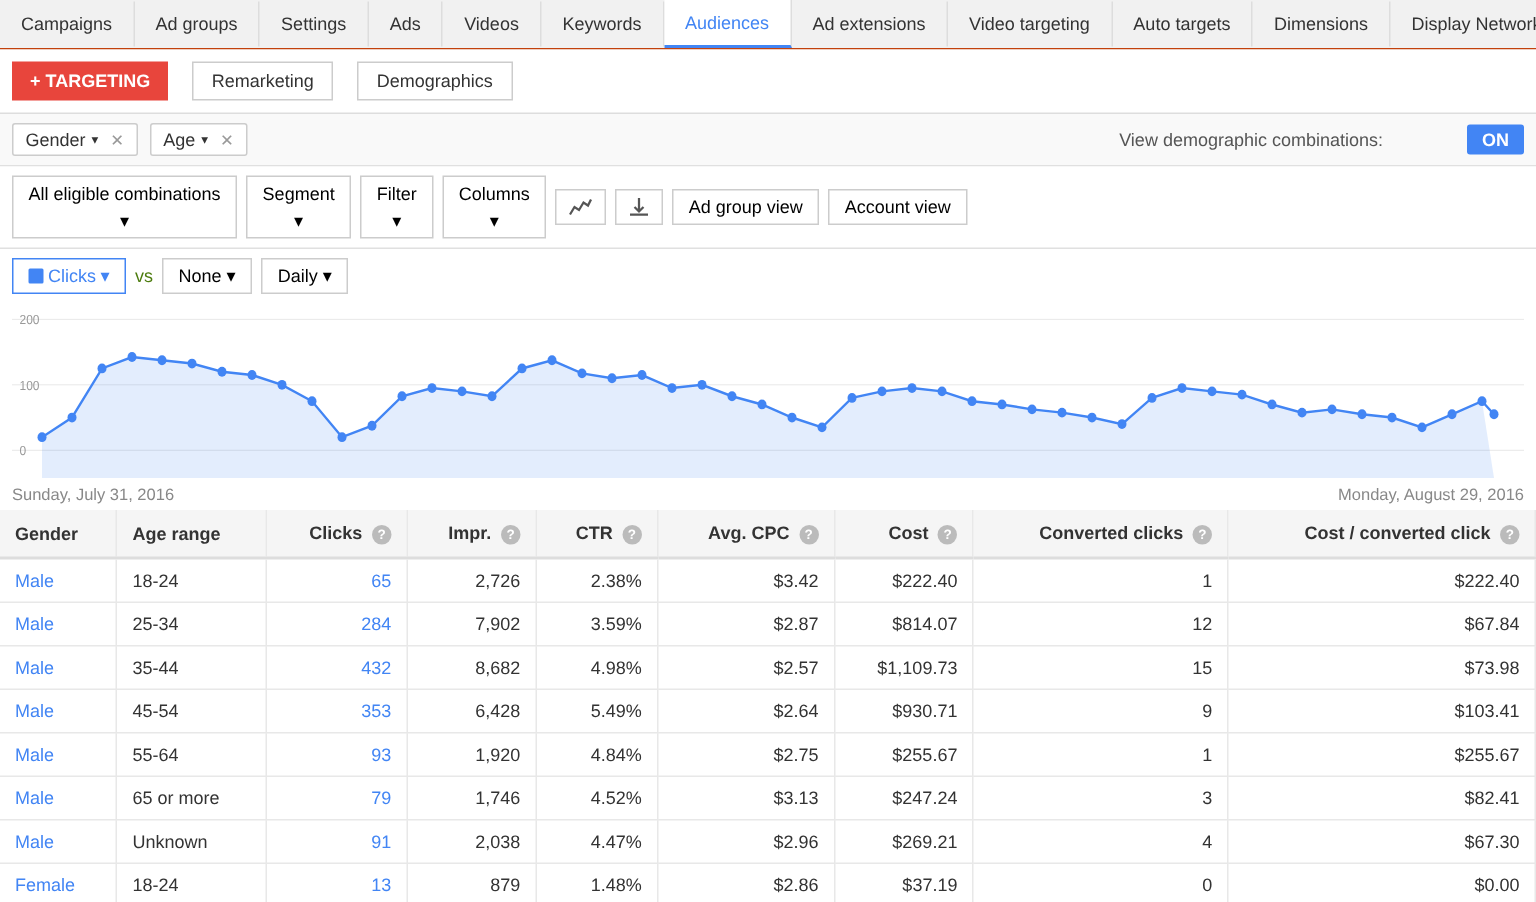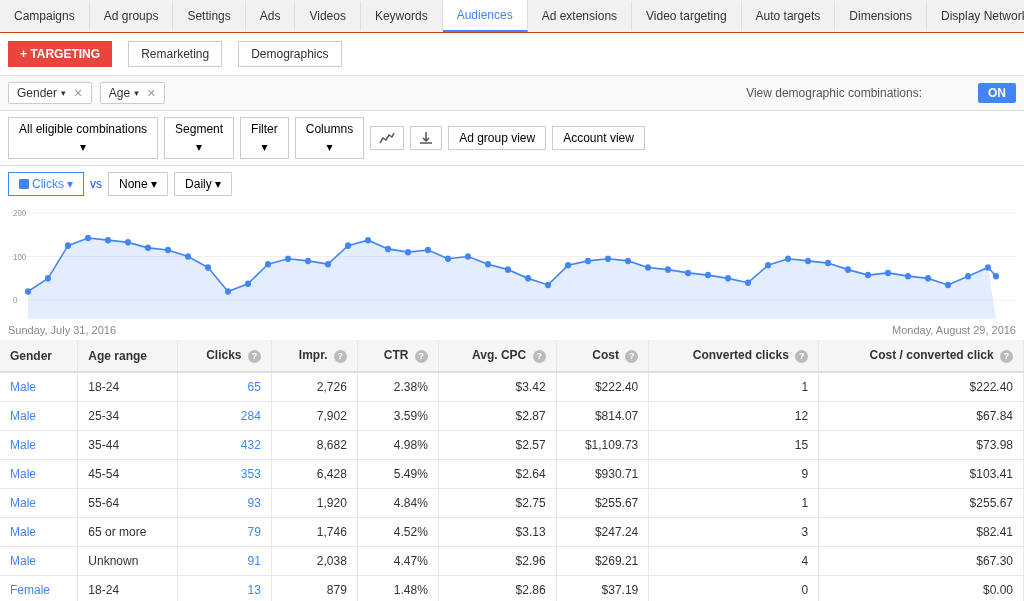--- a/index.html
+++ b/index.html
@@ -22,21 +22,21 @@
     .view-demo { margin-left: auto; display: flex; align-items: center; gap: 8px; font-size: 12px; color: #555; }
     .toggle-on { background: #4285f4; color: #fff; padding: 3px 10px; border-radius: 2px; font-size: 12px; font-weight: bold; margin-left: 48px; }
 
     
     .toolbar { display: flex; align-items: center; padding: 6px 8px; background: #fff; border-bottom: 1px solid #e0e0e0; gap: 6px; }
     .toolbar-btn { background: #fff; border: 1px solid #ccc; padding: 4px 10px; cursor: pointer; font-size: 12px; display: flex; align-items: center; gap: 4px; flex-direction: column; }
 
     
     .chart-controls { display: flex; align-items: center; padding: 6px 8px; gap: 6px; }
     .metric-btn { background: #fff; border: 1px solid #4285f4; color: #4285f4; padding: 4px 10px; cursor: pointer; font-size: 12px; display: flex; align-items: center; gap: 3px; }
-    .vs-label { font-size: 12px; color: #1d4ed8; }
+    .vs-label { font-size: 12px; color: #4d7c0f; }
     .period-btn { background: #fff; border: 1px solid #ccc; padding: 4px 10px; cursor: pointer; font-size: 12px; }
 
     
     .chart-area { padding: 0 8px; position: relative; height: 120px; background: #fff; }
 
     
     .date-labels { display: flex; justify-content: space-between; padding: 2px 8px 4px 8px; font-size: 11px; color: #888; }
 
     
     .data-table { width: 100%; border-collapse: collapse; font-size: 12px; }

